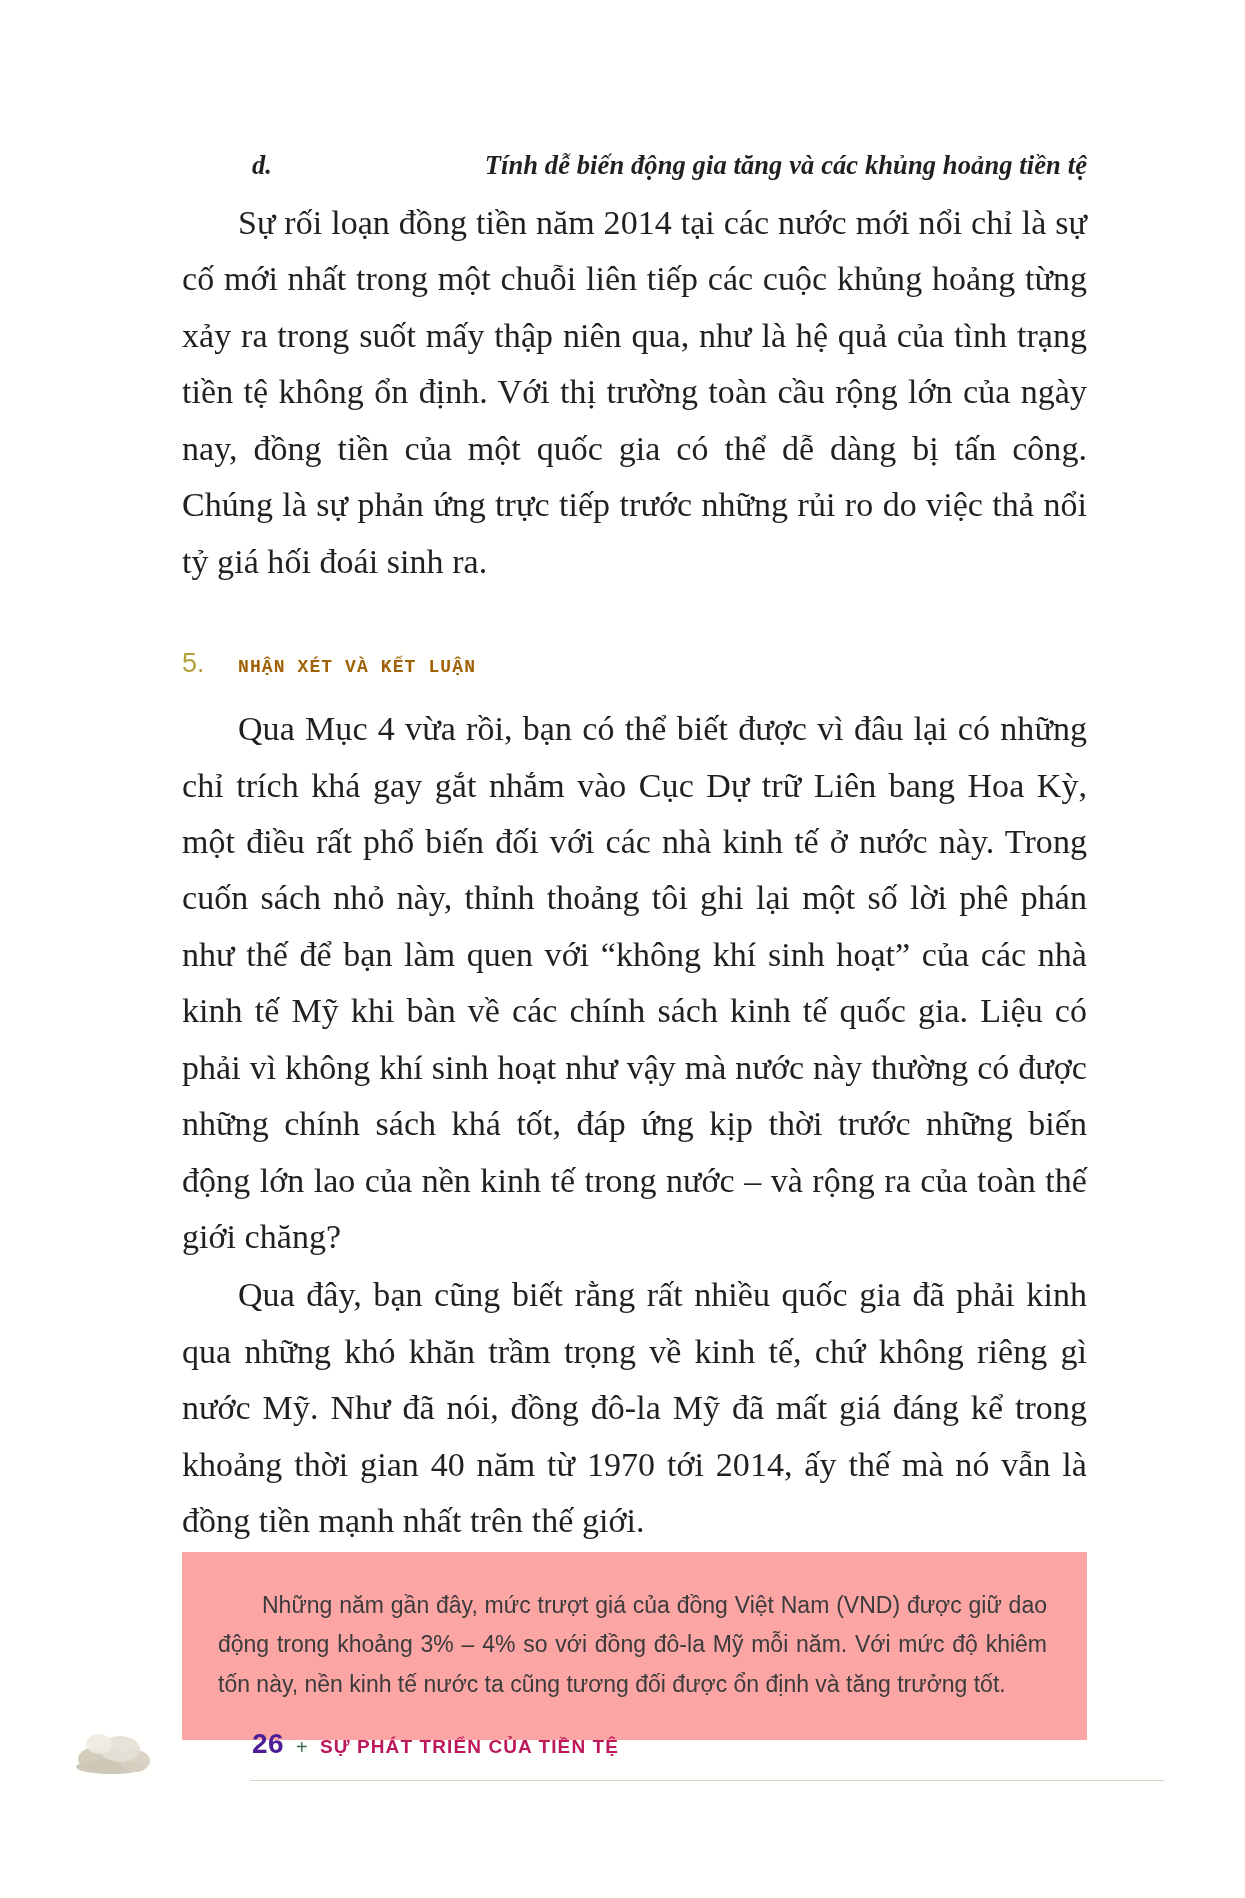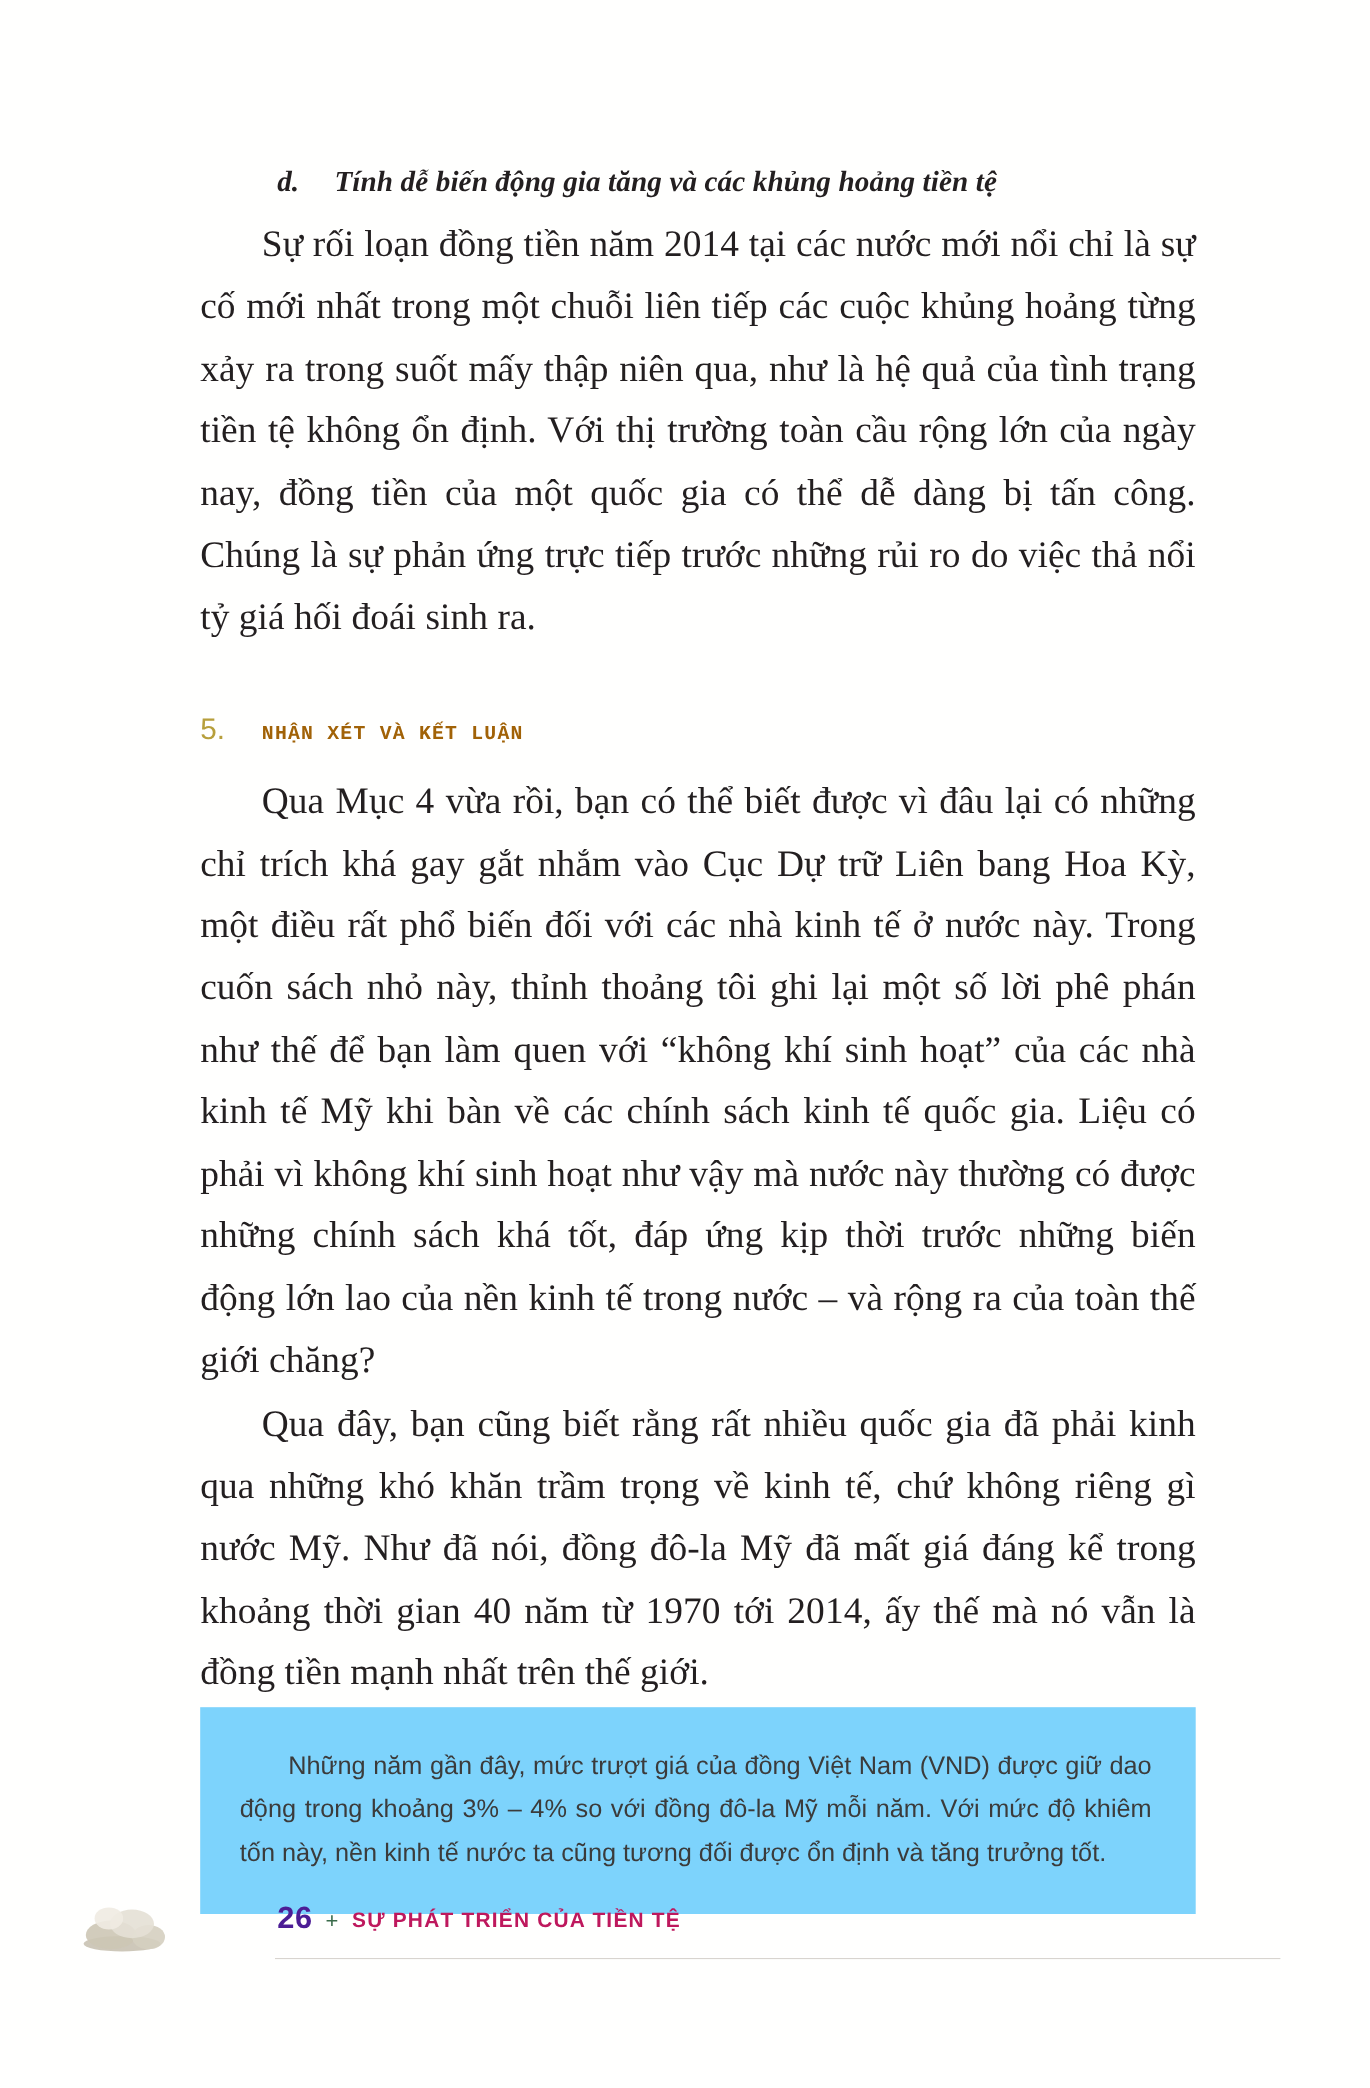--- a/index.html
+++ b/index.html
@@ -43,20 +43,21 @@
     margin: 0 0 14px 0;
     padding-left: 70px;
   }
   .sub-heading .sub-marker {
     width: 52px;
     flex: 0 0 52px;
   }
   .sub-heading .sub-text {
     flex: 1;
     letter-spacing: 0.1px;
+    text-align: right;
   }
 
   
   p.body-par {
     font-size: 34px;
     line-height: 1.66;
     text-align: justify;
     margin: 0 0 2px 0;
     text-indent: 56px;
     color: #231f20;
@@ -83,21 +84,21 @@
   .section-heading .title {
     font-family: Liberation Mono, monospace;
     font-size: 18px;
     font-weight: bold;
     color: #a16207;
     letter-spacing: 1.1px;
   }
 
   
   .callout {
-    background: #7dd3fc;
+    background: #fca5a5;
     padding: 34px 40px 36px 36px;
     box-sizing: border-box;
     width: 905px;
   }
   .callout p {
     margin: 0;
     font-family: "Liberation Sans", sans-serif;
     font-size: 23px;
     line-height: 1.72;
     color: #3b3b3b;

